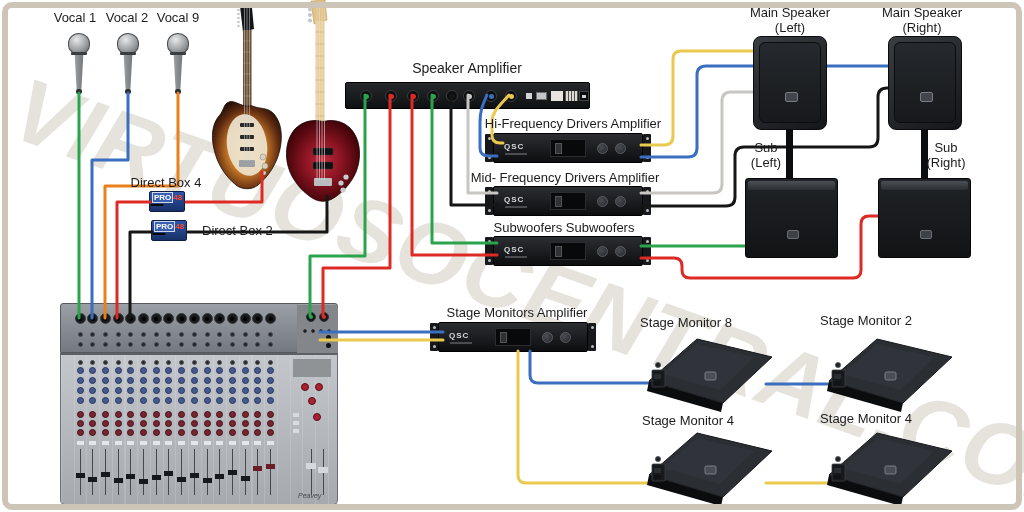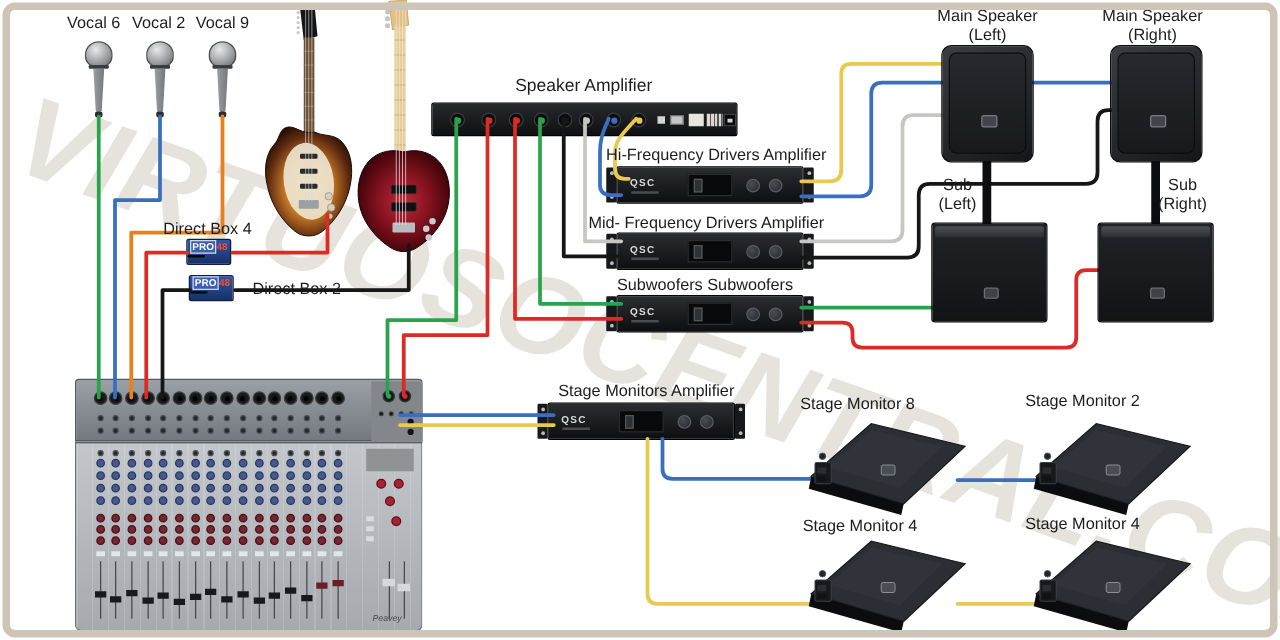--- a/index.html
+++ b/index.html
@@ -85,21 +85,21 @@
   svg.cables{position:absolute;left:0;top:0;z-index:3;}
   svg.instrument{position:absolute;z-index:2;}
 </style>
 </head>
 <body>
 
 <div id="canvas">
 
   <div class="watermark">VIRTUOSOCENTRAL.COM</div>
 
-  <div class="label" style="left:75px;top:10px;">Vocal 6</div>
+  <div class="label" style="left:75px;top:10px;">Vocal 1</div>
   <div class="label" style="left:127px;top:10px;">Vocal 2</div>
   <div class="label" style="left:178px;top:10px;">Vocal 9</div>
   <div class="label" style="left:166px;top:175px;">Direct Box 4</div>
   <div class="label left-align" style="left:189px;top:223px;">Direct Box 2</div>
   <div class="label" style="left:467px;top:60px;font-size:14px;">Speaker Amplifier</div>
   <div class="label" style="left:573px;top:116px;">Hi-Frequency Drivers Amplifier</div>
   <div class="label" style="left:565px;top:170px;">Mid- Frequency Drivers Amplifier</div>
   <div class="label" style="left:564px;top:220px;">Subwoofers Subwoofers</div>
   <div class="label" style="left:517px;top:305px;">Stage Monitors Amplifier</div>
   <div class="label" style="left:790px;top:5px;">Main Speaker</div>

